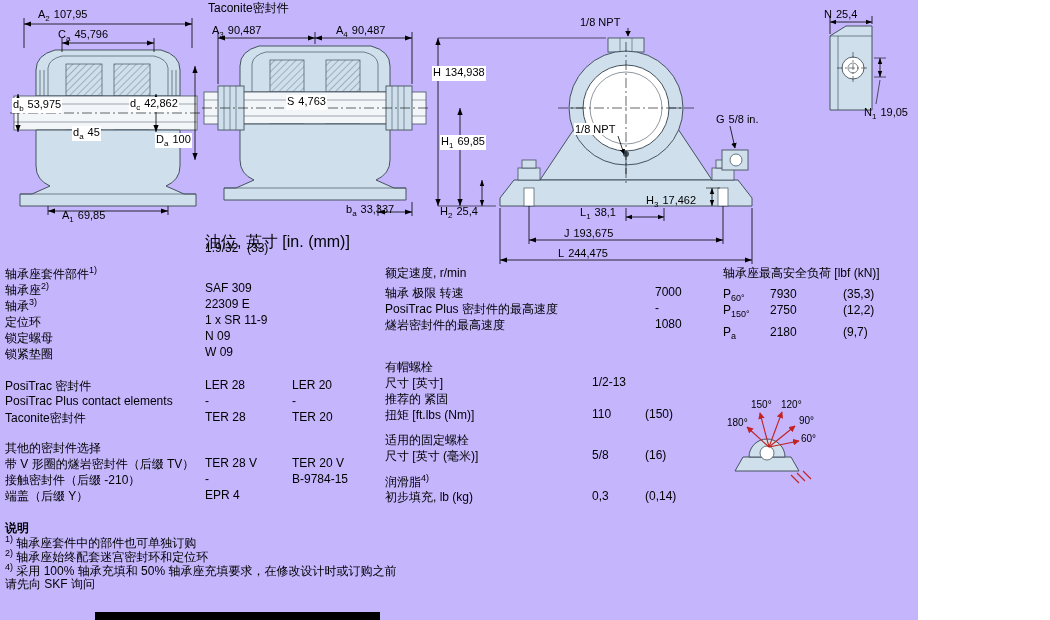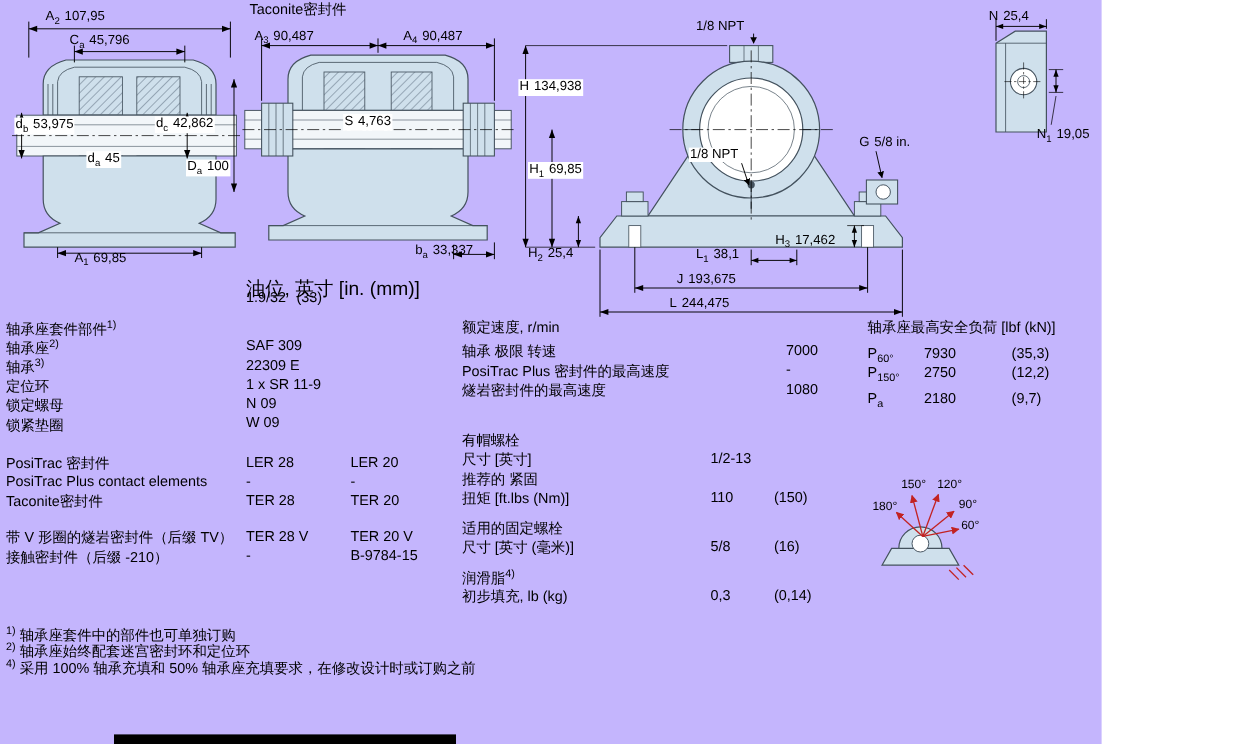--- a/index.html
+++ b/index.html
@@ -266,22 +266,24 @@
     <div class="trow"><span>轴承座</span><sup>2)</sup><span class="lv1">SAF 309</span><span class="lv2"></span></div>
     <div class="trow"><span>轴承</span><sup>3)</sup><span class="lv1">22309 E</span><span class="lv2"></span></div>
     <div class="trow"><span>定位环</span><sup></sup><span class="lv1">1 x SR 11-9</span><span class="lv2"></span></div>
     <div class="trow"><span>锁定螺母</span><sup></sup><span class="lv1">N 09</span><span class="lv2"></span></div>
     <div class="trow"><span>锁紧垫圈</span><sup></sup><span class="lv1">W 09</span><span class="lv2"></span></div>
     <div class="gap17"></div>
     <div class="trow"><span>PosiTrac 密封件</span><span class="lv1">LER 28</span><span class="lv2">LER 20</span></div>
     <div class="trow"><span>PosiTrac Plus contact elements</span><span class="lv1">-</span><span class="lv2">-</span></div>
     <div class="trow"><span>Taconite密封件</span><span class="lv1">TER 28</span><span class="lv2">TER 20</span></div>
     <div class="gap14"></div>
+    <div class="trow ttl"><span>其他的密封件选择</span></div>
     <div class="trow"><span>带 V 形圈的燧岩密封件（后缀 TV）</span><span class="lv1">TER 28 V</span><span class="lv2">TER 20 V</span></div>
     <div class="trow"><span>接触密封件（后缀 -210）</span><span class="lv1">-</span><span class="lv2">B-9784-15</span></div>
+    <div class="trow"><span>端盖（后缀 Y）</span><span class="lv1">EPR 4</span><span class="lv2"></span></div>
   </div>
 
   <div class="col" style="left:385px;top:265px;width:320px">
     <div class="trow ttl"><span>额定速度, r/min</span></div>
     <div class="gap4"></div>
     <div class="trow"><span>轴承 极限 转速</span><span class="mv3">7000</span></div>
     <div class="trow"><span>PosiTrac Plus 密封件的最高速度</span><span class="mv3">-</span></div>
     <div class="trow"><span>燧岩密封件的最高速度</span><span class="mv3">1080</span></div>
     <div class="gap26"></div>
     <div class="trow ttl"><span>有帽螺栓</span></div>
@@ -327,20 +329,22 @@
       </g>
     </svg>
     <div class="alabel" style="left:0;top:20px"><span>180°</span></div>
     <div class="alabel" style="left:24px;top:2px"><span>150°</span></div>
     <div class="alabel" style="left:54px;top:2px"><span>120°</span></div>
     <div class="alabel" style="left:72px;top:18px"><span>90°</span></div>
     <div class="alabel" style="left:74px;top:36px"><span>60°</span></div>
   </div>
 
   <div class="col" id="notes" style="left:5px;top:520px;width:560px">
+    <div class="t"><span>说明</span></div>
     <div class="note-row"><sup>1)</sup> <span>轴承座套件中的部件也可单独订购</span></div>
     <div class="note-row"><sup>2)</sup> <span>轴承座始终配套迷宫密封环和定位环</span></div>
     <div class="note-row"><sup>4)</sup> <span>采用 100% 轴承充填和 50% 轴承座充填要求，在修改设计时或订购之前</span></div>
+    <div class="note-row ttl"><span>请先向 SKF 询问</span></div>
   </div>
 
   <div id="footerbar"></div>
 
 </div>
 
 </body></html>

